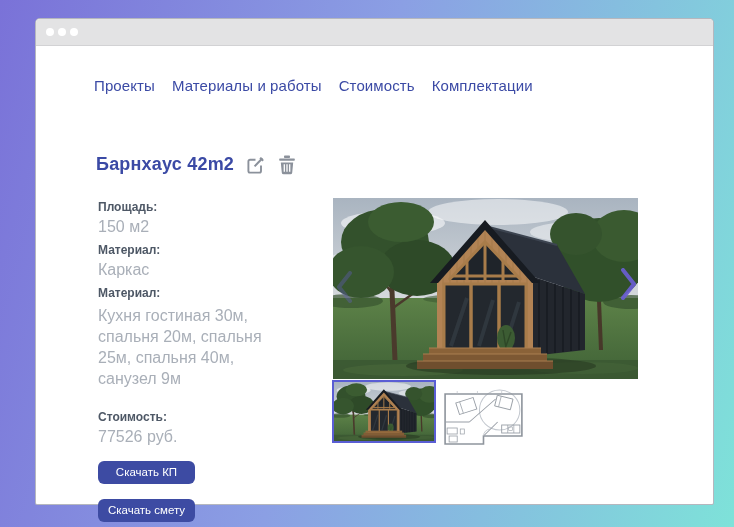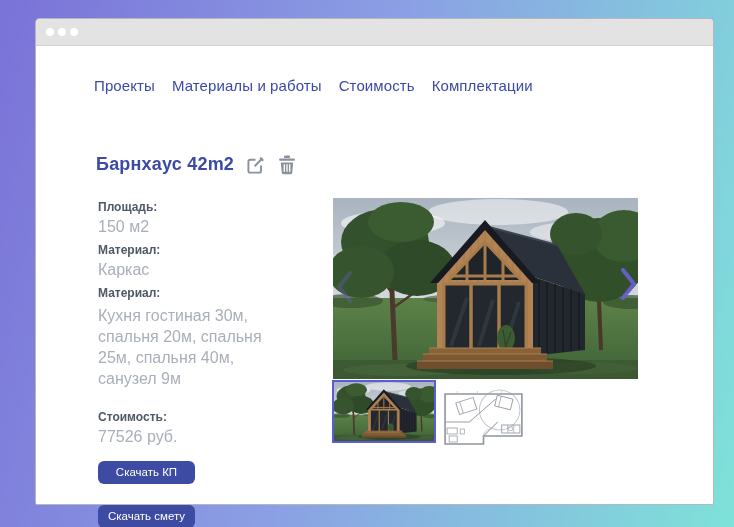--- a/index.html
+++ b/index.html
@@ -35,21 +35,21 @@
   .field-label{font-size:12px;font-weight:700;color:#4e5866;line-height:16px;margin:0 0 4px 0;}
   .field-value{font-size:16px;color:#a9afb8;line-height:16px;margin:0 0 7px 0;}
   .field-value.desc{line-height:21px;width:196px;margin-bottom:20px;}
   .gap-lg{}
   .btn{
     display:block;width:97px;height:23px;margin-top:16px;
     background:#3d4ba3;color:#ffffff;border:none;border-radius:6px;
     font-family:"Liberation Sans",sans-serif;font-size:11.5px;line-height:23px;
     text-align:center;cursor:pointer;padding:0;
   }
-  .btn.second{margin-top:21px;}
+  .btn.second{margin-top:15px;}
 
   .gallery-main{
     position:absolute;left:297px;top:179px;width:305px;height:181px;
     overflow:hidden;background:#b9c1cb;cursor:pointer;
   }
   .carousel-arrow{position:absolute;cursor:pointer;}
   .arrow-prev{left:301px;top:252px;opacity:.32;}
   .arrow-next{left:585px;top:249px;opacity:.92;}
 
   .thumb{position:absolute;overflow:hidden;cursor:pointer;box-sizing:border-box;background:#fff;}

